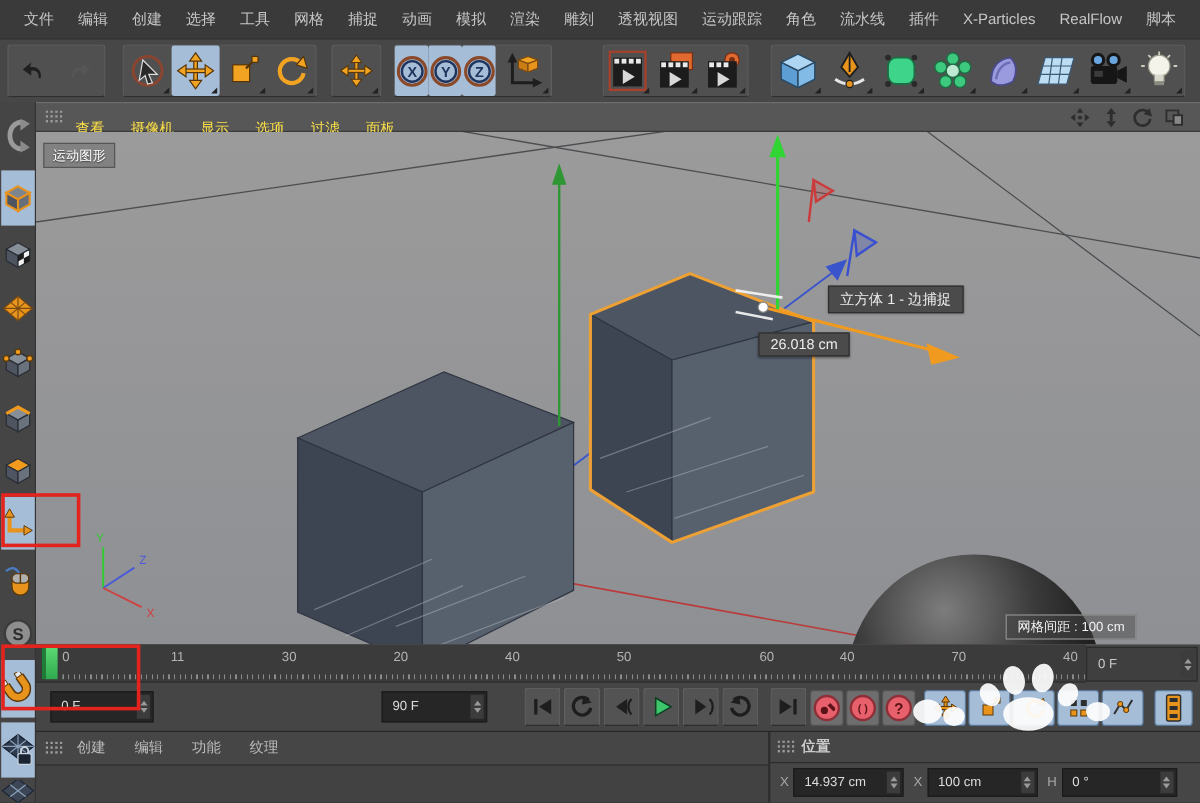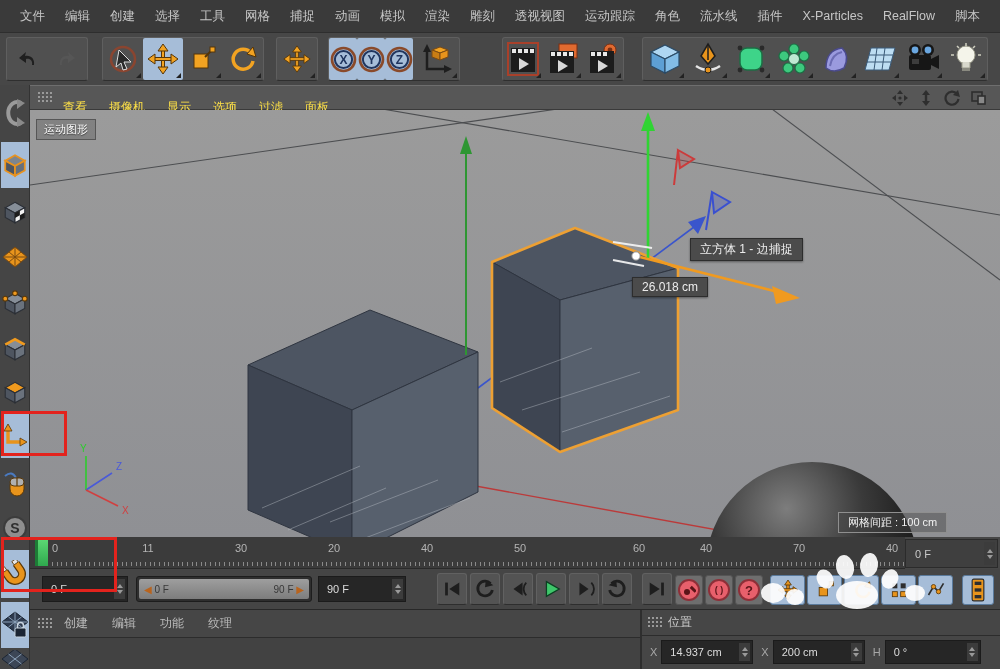--- a/index.html
+++ b/index.html
@@ -59,21 +59,21 @@
   .pbtn{position:absolute;top:4px;width:30px;height:32px;background:#535353;border:1px solid #616161;border-bottom-color:#2e2e2e;border-radius:3px;display:flex;align-items:center;justify-content:center;}
   .rbtn{position:absolute;top:6px;width:28px;height:30px;background:#6e6e6e;border:1px solid #555;border-radius:3px;display:flex;align-items:center;justify-content:center;}
   .kbtn{position:absolute;top:6px;width:35px;height:30px;background:#a6bdd8;border:1px solid #5a7a9c;border-radius:3px;display:flex;align-items:center;justify-content:center;}
   .redcirc{width:22px;height:22px;border-radius:50%;background:#e8606c;border:2px solid #8e2f38;display:flex;align-items:center;justify-content:center;color:#5a1418;font-weight:bold;}
 
   
   .mats{left:30px;top:610px;width:610px;height:59px;background:#424242;}
   .mats .menurow{display:flex;align-items:center;height:28px;background:#464646;border-bottom:1px solid #2c2c2c;}
   .mats .mi{padding:0 12px;font-size:12px;color:#bdbdbd;}
   .coords{left:640px;top:610px;width:360px;height:59px;background:#464646;border-left:2px solid #2e2e2e;}
-  .coords .hdr{display:flex;align-items:center;height:26px;border-bottom:1px solid #2c2c2c;}
+  .coords .hdr{display:flex;align-items:center;height:26px;border-bottom:1px solid #2c2c2c;font-weight:bold;}
   .coords .title{font-size:12px;color:#cccccc;margin-left:6px;}
   .clabel{font-size:11px;color:#a8a8a8;margin:0 4px 0 8px;}
 
   .redrect{border:3px solid #e3231d;background:transparent;z-index:60;}
   .gridicon{display:inline-block;margin-left:8px;}
   svg{display:block;}
 </style>
 </head>
 <body>
 
@@ -614,26 +614,20 @@
   </div>
 
   <div class="abs transport">
     <div class="field" style="position:absolute;left:12px;top:7px;width:86px;height:26px;">
       <span>0 F</span>
       <span class="spin">
           <i class="up"></i>
           <i class="dn"></i>
         </span>
     </div>
-    <div style="position:absolute;left:106px;top:7px;width:176px;height:26px;background:#2e2e2e;border:1px solid #1d1d1d;border-radius:3px;padding:2px;">
-      <div style="height:100%;background:linear-gradient(180deg,#9e9e9e,#7d7d7d);border-radius:2px;display:flex;align-items:center;justify-content:space-between;padding:0 5px;font-size:10px;color:#383838;">
-        <span><span style="color:#b8641e;">◀</span> <span>0 F</span></span>
-        <span><span>90 F</span> <span style="color:#b8641e;">▶</span></span>
-      </div>
-    </div>
     <div class="field" style="position:absolute;left:288px;top:7px;width:88px;height:26px;">
       <span>90 F</span>
       <span class="spin">
           <i class="up"></i>
           <i class="dn"></i>
         </span>
     </div>
 
     <div class="pbtn" style="left:407px;">
       <svg width="22" height="22" viewBox="0 0 24 24">
@@ -801,21 +795,21 @@
       <span class="clabel">X</span>
       <div class="field" style="width:92px;height:24px;">
         <span>14.937 cm</span>
         <span class="spin">
             <i class="up"></i>
             <i class="dn"></i>
           </span>
       </div>
       <span class="clabel">X</span>
       <div class="field" style="width:92px;height:24px;">
-        <span>200 cm</span>
+        <span>100 cm</span>
         <span class="spin">
             <i class="up"></i>
             <i class="dn"></i>
           </span>
       </div>
       <span class="clabel">H</span>
       <div class="field" style="width:96px;height:24px;">
         <span>0 °</span>
         <span class="spin">
             <i class="up"></i>

